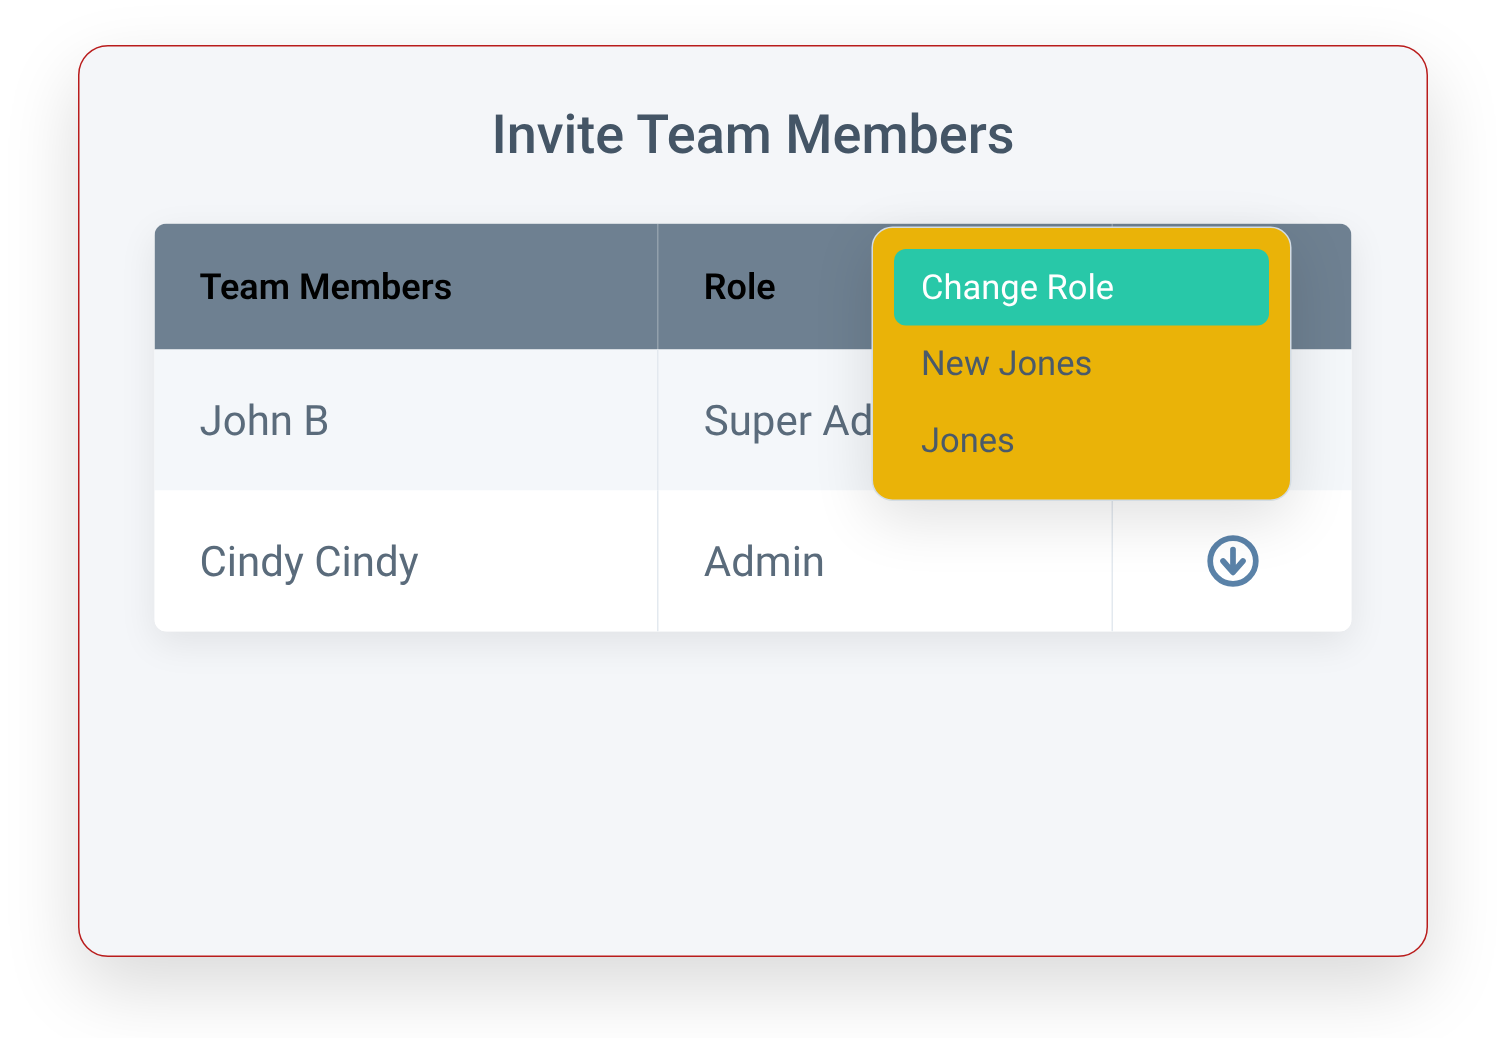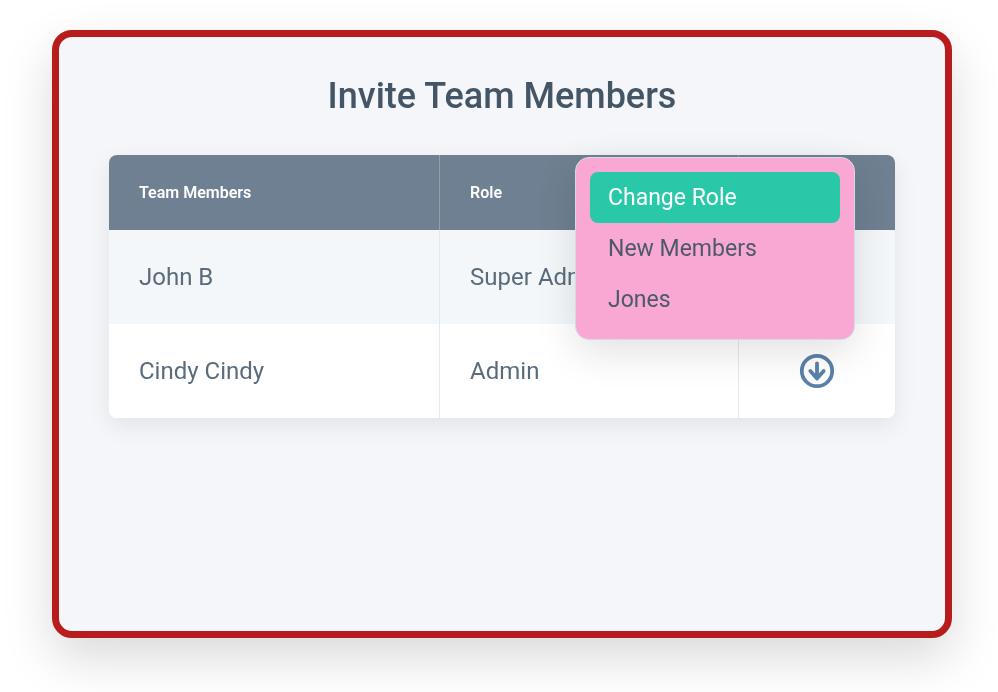--- a/index.html
+++ b/index.html
@@ -14,21 +14,21 @@
     height: 692px;
     position: relative;
   }
   .card {
     position: absolute;
     left: 52px;
     top: 30px;
     width: 900px;
     height: 608px;
     background: #f4f6f9;
-    border: 7px solid #b91c1c;
+    border: 1px solid #b91c1c;
     border-radius: 20px;
     box-shadow: 0 20px 50px rgba(0,0,0,0.15);
     overflow: visible;
   }
   .title {
     text-align: center;
     font-size: 36px;
     color: #445566;
     font-weight: 500;
     margin-top: 38px;
@@ -42,38 +42,38 @@
     width: 100%;
     border-collapse: collapse;
     box-shadow: 0 8px 25px rgba(0,0,0,0.08);
     background: #fff;
     border-radius: 8px;
     overflow: hidden;
   }
   .thead {
     display: flex;
     background: #6e8091;
-    color: #ffffff;
+    color: #000000;
     font-weight: 600;
-    font-size: 16px;
+    font-size: 24px;
   }
   .th, .td {
     padding: 28px 30px;
     display: flex;
     align-items: center;
   }
   .col-name { width: 42%; }
   .col-role { width: 38%; }
   .col-action { width: 20%; justify-content: center; }
   .thead .th + .th {
     border-left: 1px solid rgba(255,255,255,0.25);
   }
   .row {
     display: flex;
-    font-size: 24px;
+    font-size: 28px;
     color: #5a6b7b;
   }
   .row:nth-child(even) {
     background: #f4f7fa;
   }
   .row:nth-child(odd) {
     background: #ffffff;
   }
   .row .td + .td {
     border-left: 1px solid #e3e9ef;
@@ -86,21 +86,21 @@
   .action-icon svg {
     width: 100%;
     height: 100%;
     display: block;
   }
   .dropdown {
     position: absolute;
     top: 120px;
     right: 90px;
     width: 280px;
-    background: #f9a8d4;
+    background: #eab308;
     border: 1px solid #d3dce4;
     border-radius: 14px;
     box-shadow: 0 12px 40px rgba(0,0,0,0.12);
     padding: 14px;
     z-index: 10;
   }
   .dropdown-item {
     padding: 12px 18px;
     font-size: 23px;
     color: #4a5a6a;
@@ -150,16 +150,16 @@
               </svg>
           </span>
         </div>
       </div>
 
     </div>
   </div>
 
   <div class="dropdown">
     <div class="dropdown-item active">Change Role</div>
-    <div class="dropdown-item">New Members</div>
+    <div class="dropdown-item">New Jones</div>
     <div class="dropdown-item">Jones</div>
   </div>
 </div>
 
 </body></html>

